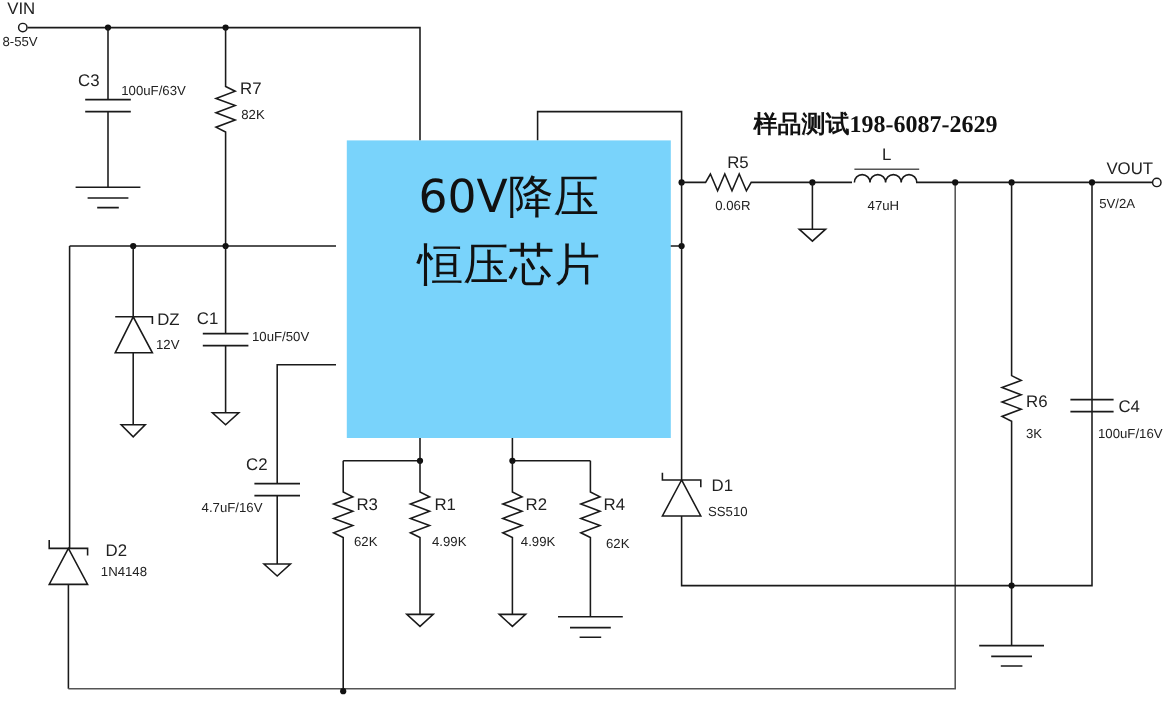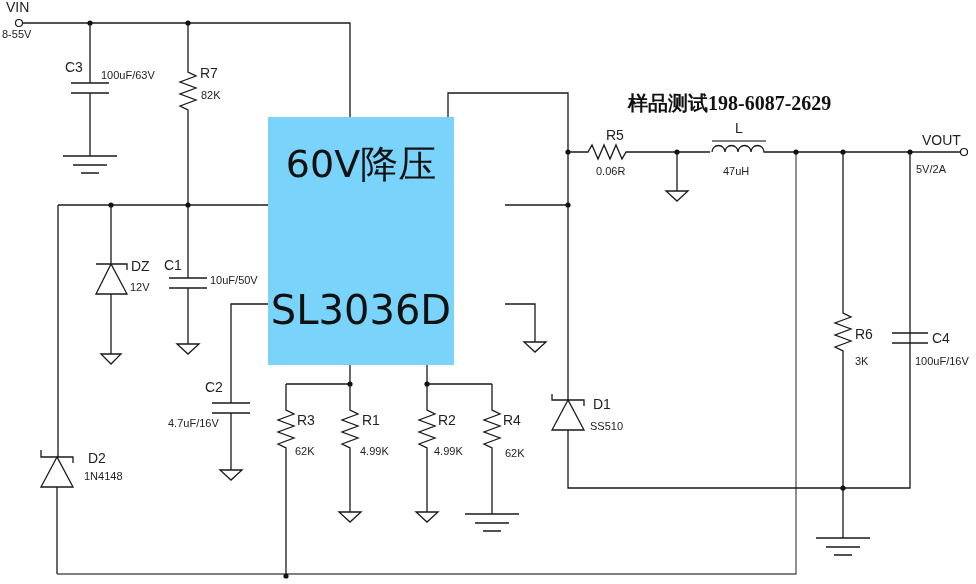--- a/index.html
+++ b/index.html
@@ -3,21 +3,21 @@
 <meta charset="utf-8">
 <style>
   html, body { margin: 0; padding: 0; background: #ffffff; }
   body { width: 976px; height: 584px; position: relative; overflow: hidden; font-family: "Liberation Sans", sans-serif; }
   svg#schematic { position: absolute; left: 0; top: 0; }
   .w { stroke: #1a1a1a; stroke-width: 1.3; fill: none; }
   .g { stroke: #555; stroke-width: 1.3; fill: none; }
   .dot { fill: #111; }
   .lbl { font-family: "Liberation Sans", sans-serif; font-size: 14px; fill: #222; }
   .val { font-family: "Liberation Sans", sans-serif; font-size: 11px; fill: #222; }
-  .chip { position: absolute; left: 268px; top: 117px; width: 186px; height: 248px; background: #79d3fb; }
+  .chip { position: absolute; left: 289px; top: 117px; width: 270px; height: 248px; background: #79d3fb; }
   .chip-line { position: absolute; left: 0; width: 100%; text-align: center; color: #111; font-family: "DejaVu Sans", sans-serif; }
   .chip-l1 { top: 22px; font-size: 38px; }
   .chip-l2 { top: 78px; font-size: 38px; }
   .chip-l3 { top: 170px; font-size: 40px; }
   .promo { position: absolute; left: 628px; top: 90px; font-family: Liberation Serif, serif; font-weight: bold; font-size: 20px; color: #111; white-space: nowrap; }
 </style>
 </head>
 <body>
 
 <svg id="schematic" width="976" height="584" viewBox="0 0 976 584">
@@ -152,16 +152,16 @@
 
   <g>
     <path class="w" d="M892 333 H928 M892 343 H928"></path>
     <text class="lbl" x="932" y="343">C4</text>
     <text class="val" x="915" y="365">100uF/16V</text>
   </g>
 </svg>
 
 <div class="chip">
   <div class="chip-line chip-l1">60V降压</div>
-  <div class="chip-line chip-l3">SL3036D</div>
+  <div class="chip-line chip-l2">恒压芯片</div>
 </div>
 
 <div class="promo">样品测试198-6087-2629</div>
 
 </body></html>

